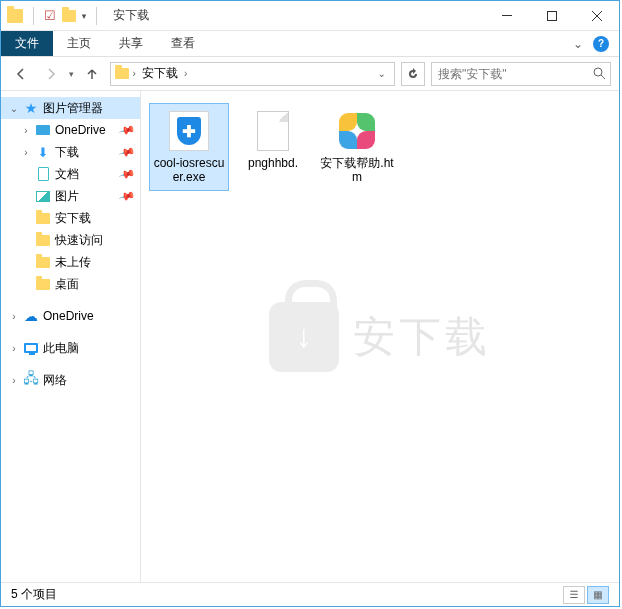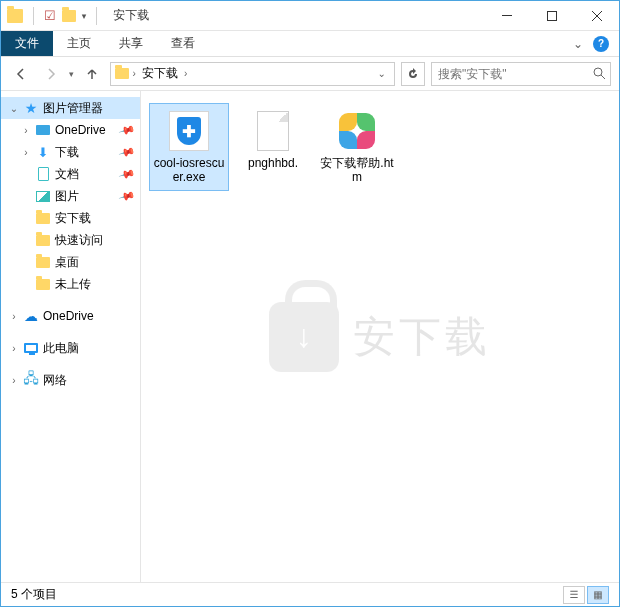--- a/index.html
+++ b/index.html
@@ -234,28 +234,28 @@
         <span class="tree-icon">
             <span class="folder-ico"></span>
           </span>
         <span>快速访问</span>
       </div>
       <div class="tree-item sub">
         <span class="expander"></span>
         <span class="tree-icon">
             <span class="folder-ico"></span>
           </span>
+        <span>未上传</span>
+      </div>
+      <div class="tree-item sub">
+        <span class="expander"></span>
+        <span class="tree-icon">
+            <span class="folder-ico"></span>
+          </span>
         <span>桌面</span>
-      </div>
-      <div class="tree-item sub">
-        <span class="expander"></span>
-        <span class="tree-icon">
-            <span class="folder-ico"></span>
-          </span>
-        <span>未上传</span>
       </div>
 
       <div style="height:10px"></div>
       <div class="tree-item">
         <span class="expander">›</span>
         <span class="tree-icon cloud-ico">☁</span>
         <span>OneDrive</span>
       </div>
       <div style="height:10px"></div>
       <div class="tree-item">

